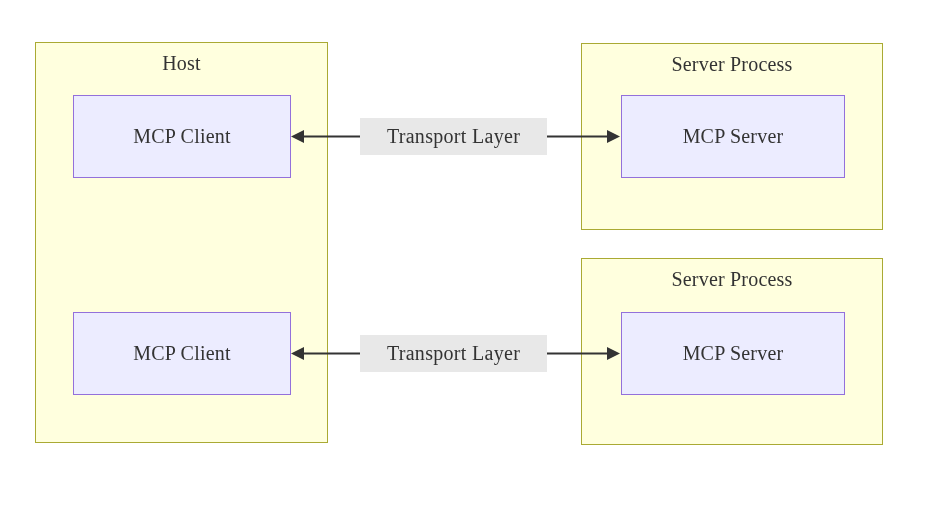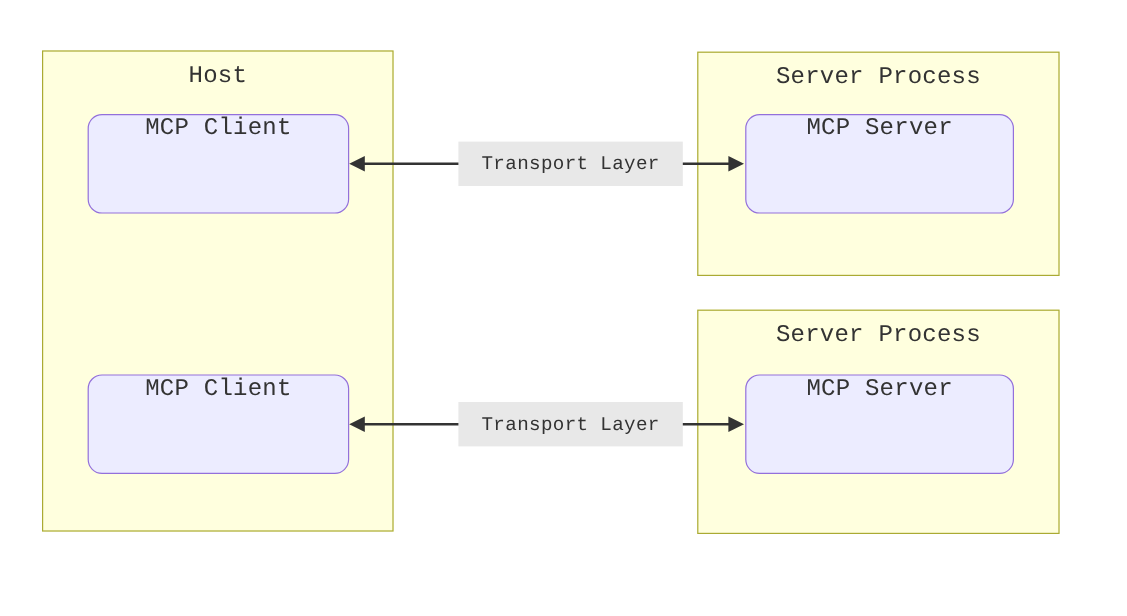--- a/index.html
+++ b/index.html
@@ -3,21 +3,21 @@
 <meta charset="utf-8">
 <style>
   * { margin: 0; padding: 0; box-sizing: border-box; }
   html, body { background: #ffffff; }
 
   .canvas {
     position: relative;
     width: 939px;
     height: 494px;
     background: var(--canvas-bg, #ffffff);
-    font-family: Liberation Mono, monospace;
+    font-family: Liberation Serif, serif;
     color: var(--diagram-text, #333333);
     overflow: hidden;
   }
 
   
   .group {
     position: absolute;
     background: var(--group-fill, #ffffde);
     border: 1.5px solid var(--group-border, #aaaa33);
   }
@@ -30,22 +30,23 @@
   }
   #host-group  { left: 35px;  top: 42px;  width: 293px; height: 401px; }
   #sp-group-1  { left: 581px; top: 43px;  width: 302px; height: 187px; }
   #sp-group-2  { left: 581px; top: 258px; width: 302px; height: 187px; }
 
   
   .node {
     position: absolute;
     background: var(--node-fill, #ececff);
     border: 1.5px solid var(--node-border, #9370db);
-    border-radius: 12px;
+    border-radius: 0;
     display: flex;
+    align-items: center;
     justify-content: center;
     font-size: 20px;
     letter-spacing: 0.2px;
   }
   #client-node-1 { left: 73px;  top: 95px;  width: 218px; height: 83px; }
   #client-node-2 { left: 73px;  top: 312px; width: 218px; height: 83px; }
   #server-node-1 { left: 621px; top: 95px;  width: 224px; height: 83px; }
   #server-node-2 { left: 621px; top: 312px; width: 224px; height: 83px; }
 
   
@@ -61,23 +62,22 @@
   
   .edge-label {
     position: absolute;
     left: 360px;
     width: 187px;
     height: 37px;
     background: var(--edge-label-bg, #e8e8e8);
     display: flex;
     align-items: center;
     justify-content: center;
-    font-size: 16px;
+    font-size: 20px;
     letter-spacing: 0.3px;
-    margin-left: 22px;
   }
   #edge-label-1 { top: 118px; }
   #edge-label-2 { top: 335px; }
 
   
   .watermark {
     position: absolute;
     right: 18px;
     top: 462px;
     font-size: 27px;

